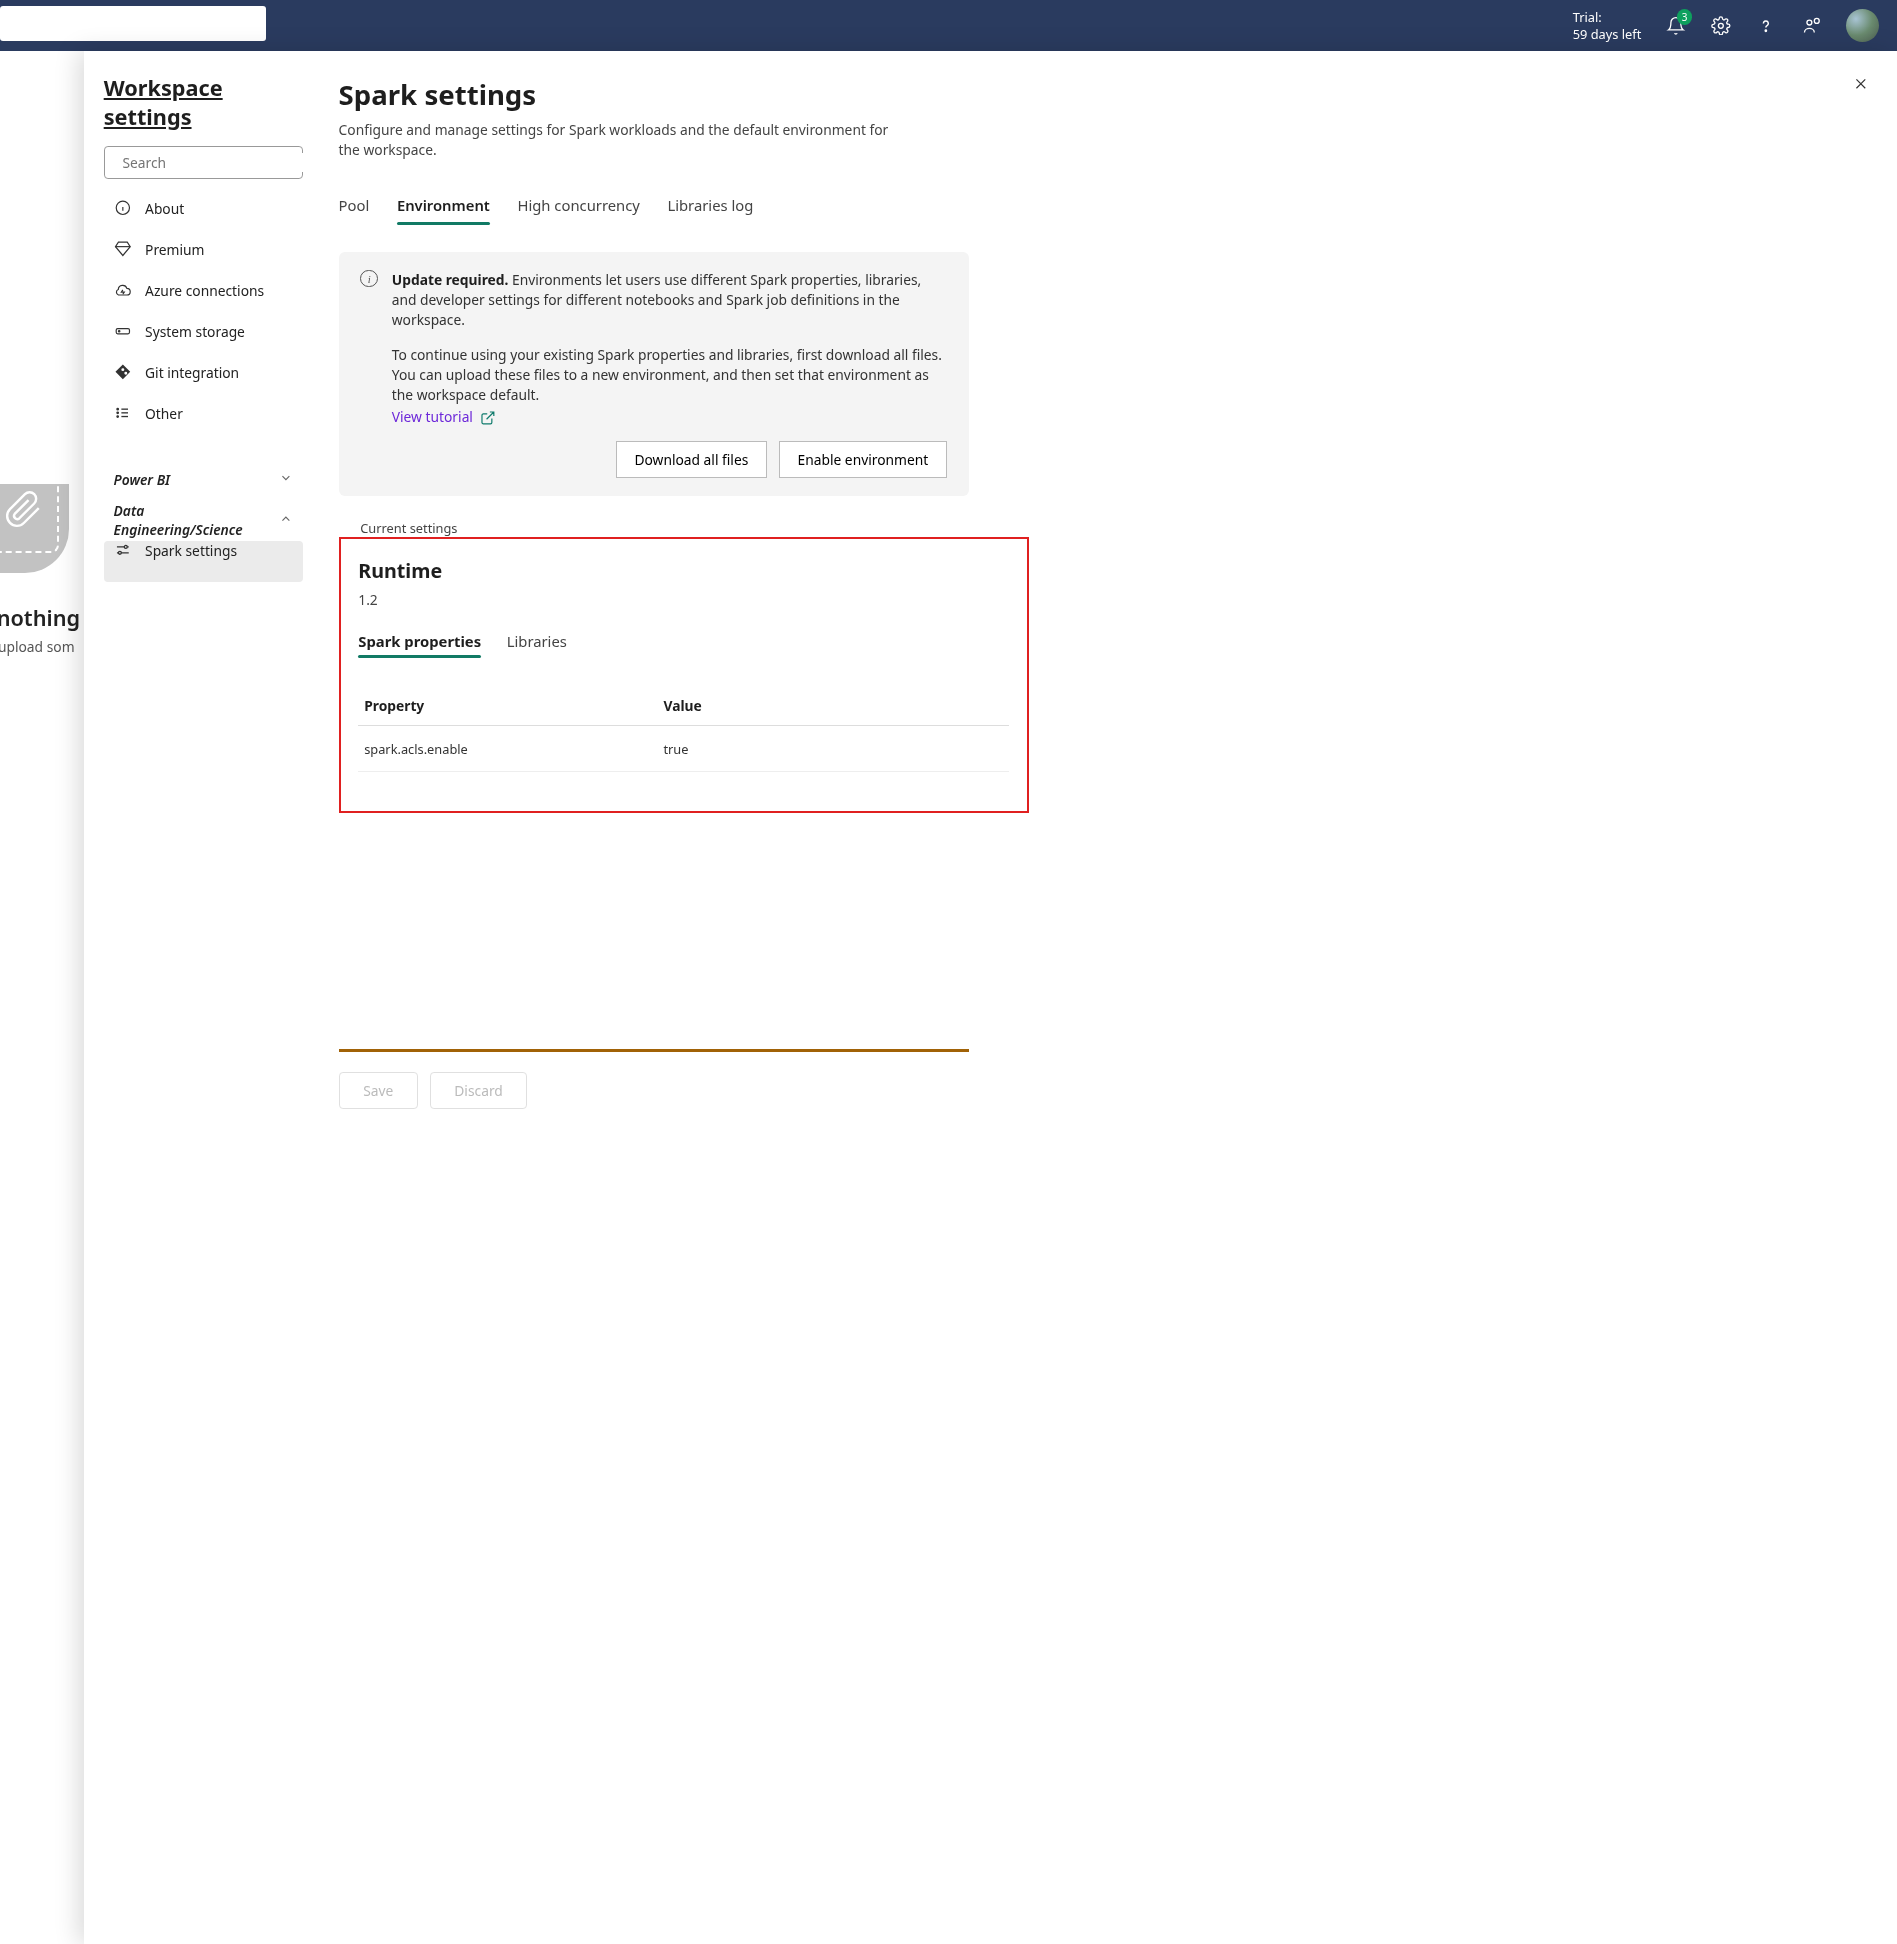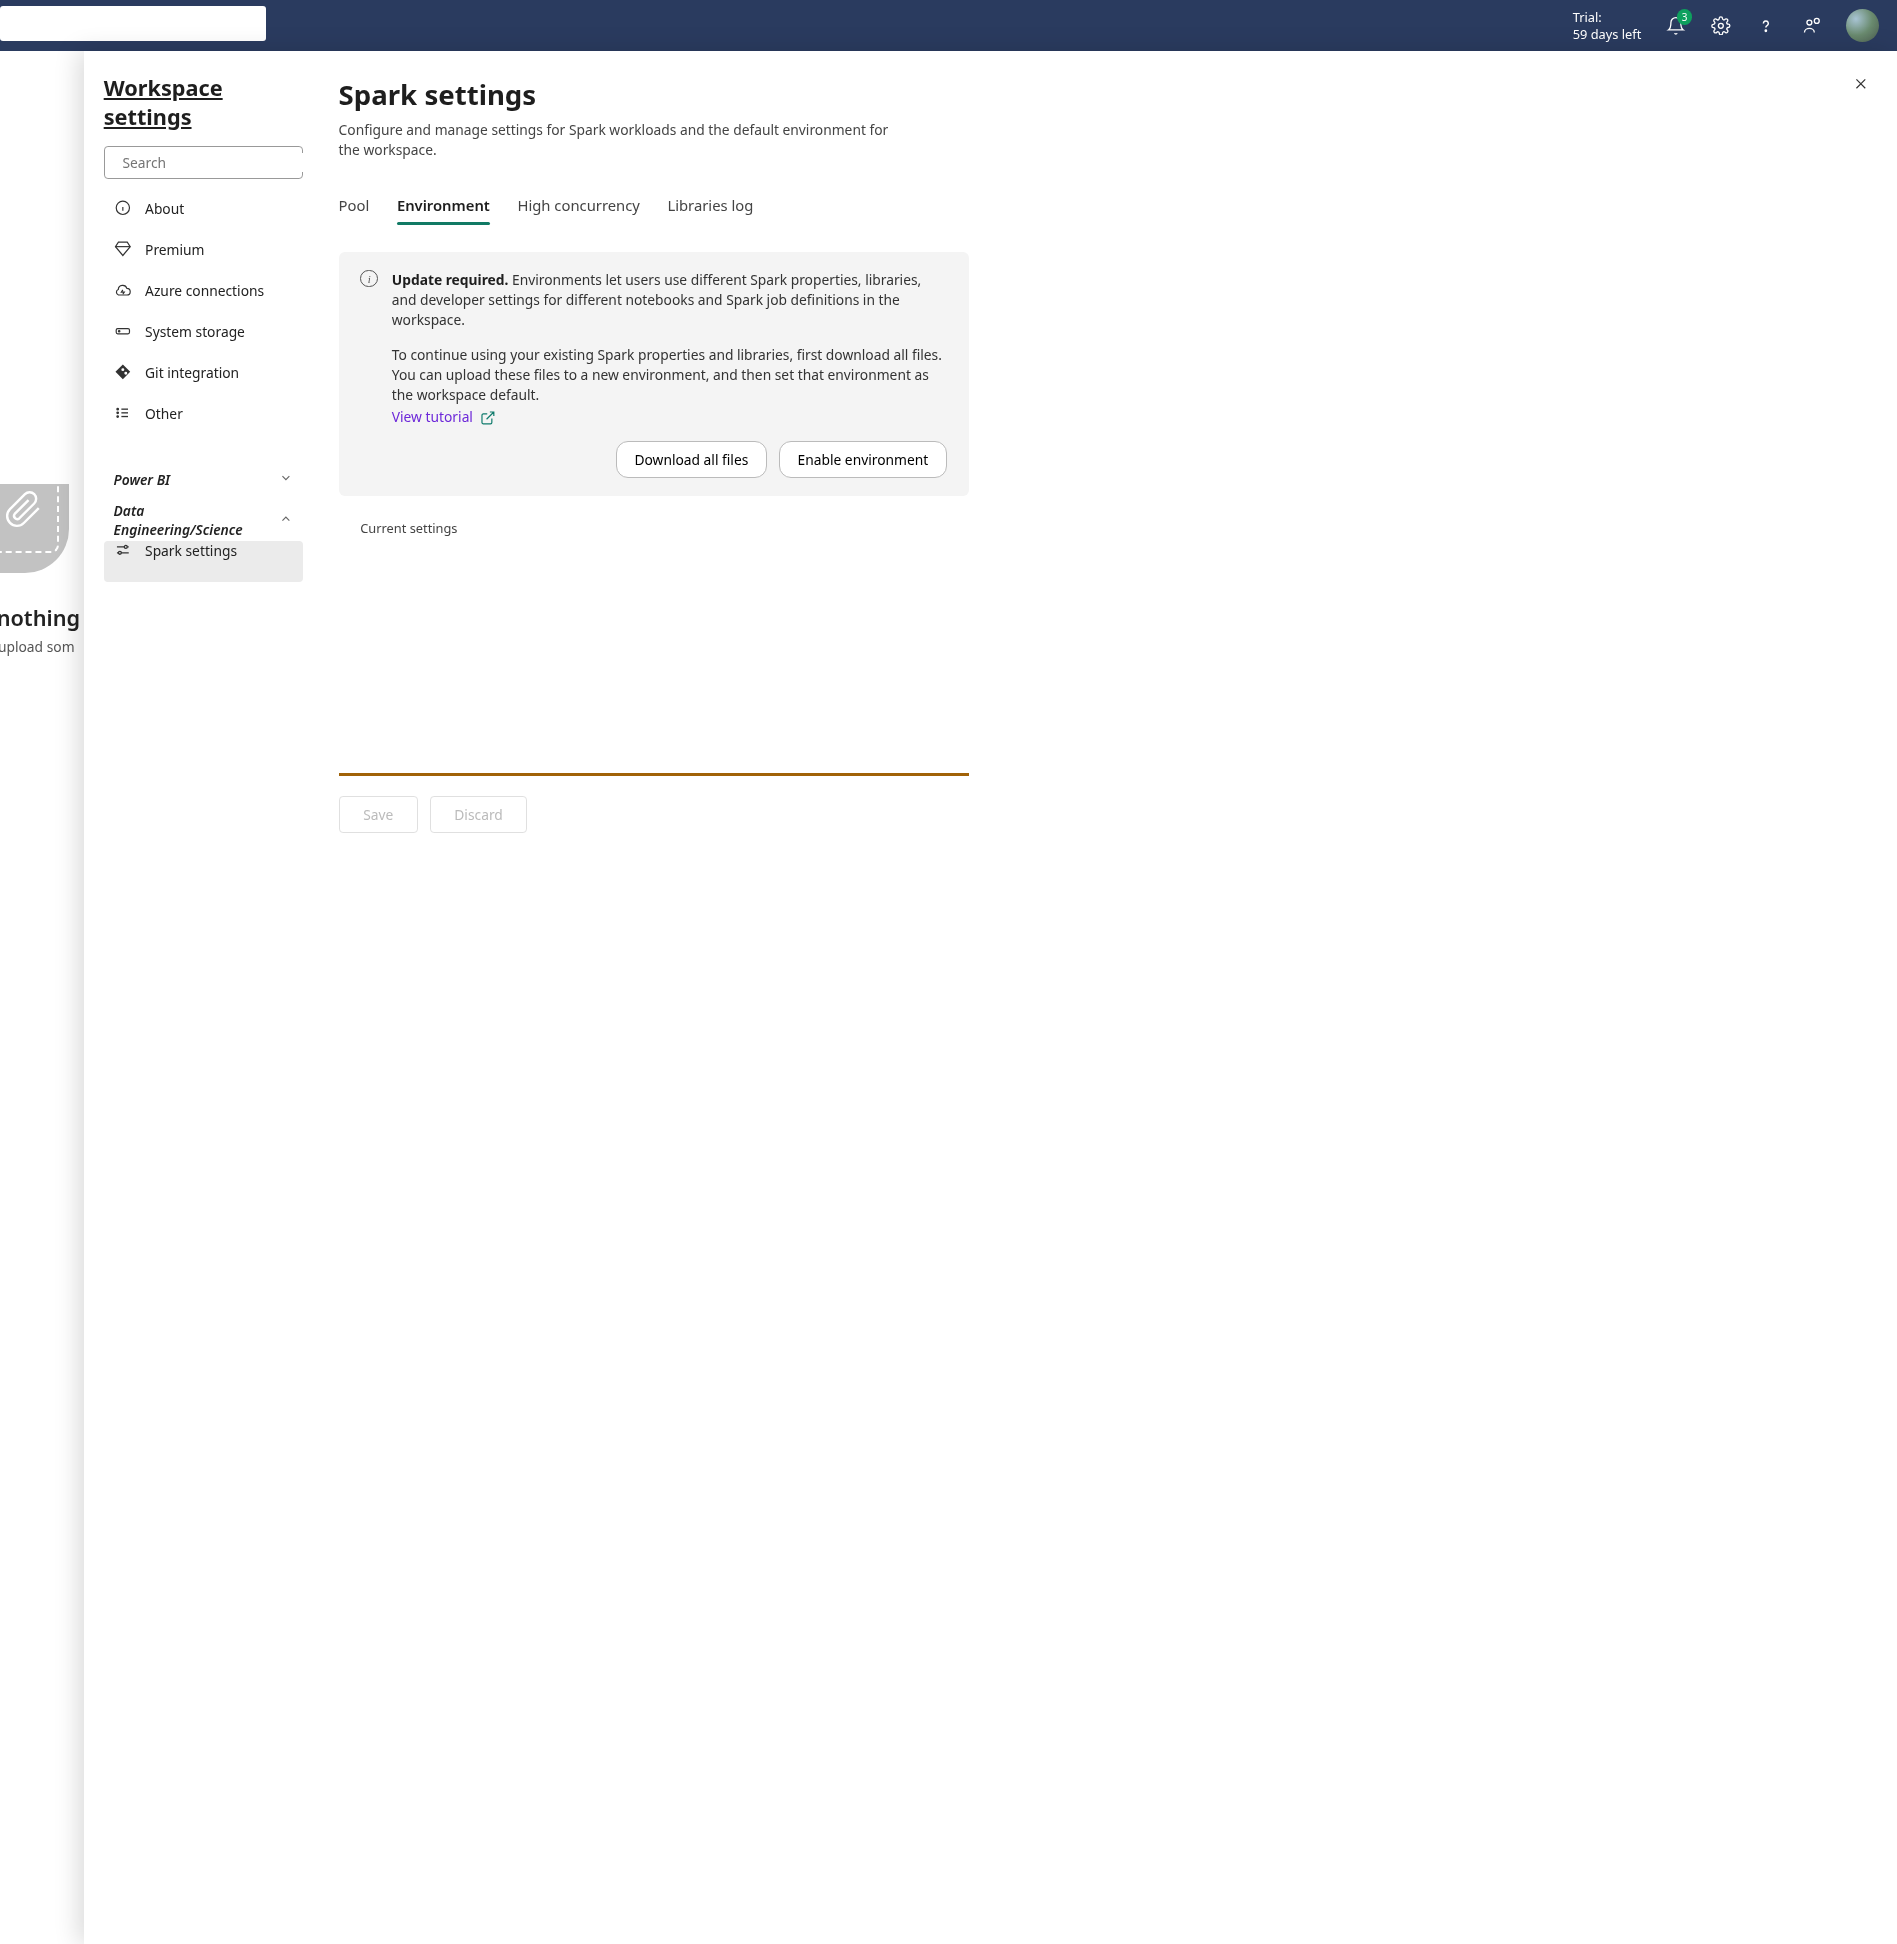--- a/index.html
+++ b/index.html
@@ -196,21 +196,21 @@
       flex-shrink: 0;
     }
     .info-text { font-size: 13.8px; color: #333; line-height: 1.45; }
     .info-text b { font-weight: 700; color: #1e1e1e; }
     .info-para2 { margin-top: 15.8px; }
     .view-tut { display: inline-flex; align-items: center; gap: 7px; color: #6d28d9; font-size: 13.8px; margin-top: 2px; cursor: pointer; }
     .btn-row { display: flex; gap: 11.8px; justify-content: flex-end; margin-top: 13.8px; }
     .btn {
       border: 1px solid #bbb;
       background: #fff;
-      border-radius: 12px;
+      border-radius: 0;
       padding: 7.9px 17.7px;
       font-size: 13.8px;
       cursor: pointer;
     }
     
     .fieldset-label {
       font-size: 12.8px;
       color: #444;
       margin: 23.6px 0 0 21.7px;
     }
@@ -459,20 +459,44 @@
         </div>
       </div>
       <div class="btn-row">
         <button class="btn">Download all files</button>
         <button class="btn">Enable environment</button>
       </div>
     </div>
 
     <div class="fieldset-label">Current settings</div>
 
+    <div class="runtime-box">
+      <div class="runtime-title">Runtime</div>
+      <div class="runtime-ver">1.2</div>
+
+      <div class="sub-tabs">
+        <div class="sub-tab active">Spark properties</div>
+        <div class="sub-tab">Libraries</div>
+      </div>
+
+      <table class="tbl">
+        <thead>
+          <tr>
+            <th>Property</th>
+            <th>Value</th>
+          </tr>
+        </thead>
+        <tbody>
+          <tr>
+            <td>spark.acls.enable</td>
+            <td>true</td>
+          </tr>
+        </tbody>
+      </table>
+    </div>
 
     <div class="footer-btns">
       <button class="btn-disabled">Save</button>
       <button class="btn-disabled">Discard</button>
     </div>
   </div>
 </div>
 
 
 </body></html>

